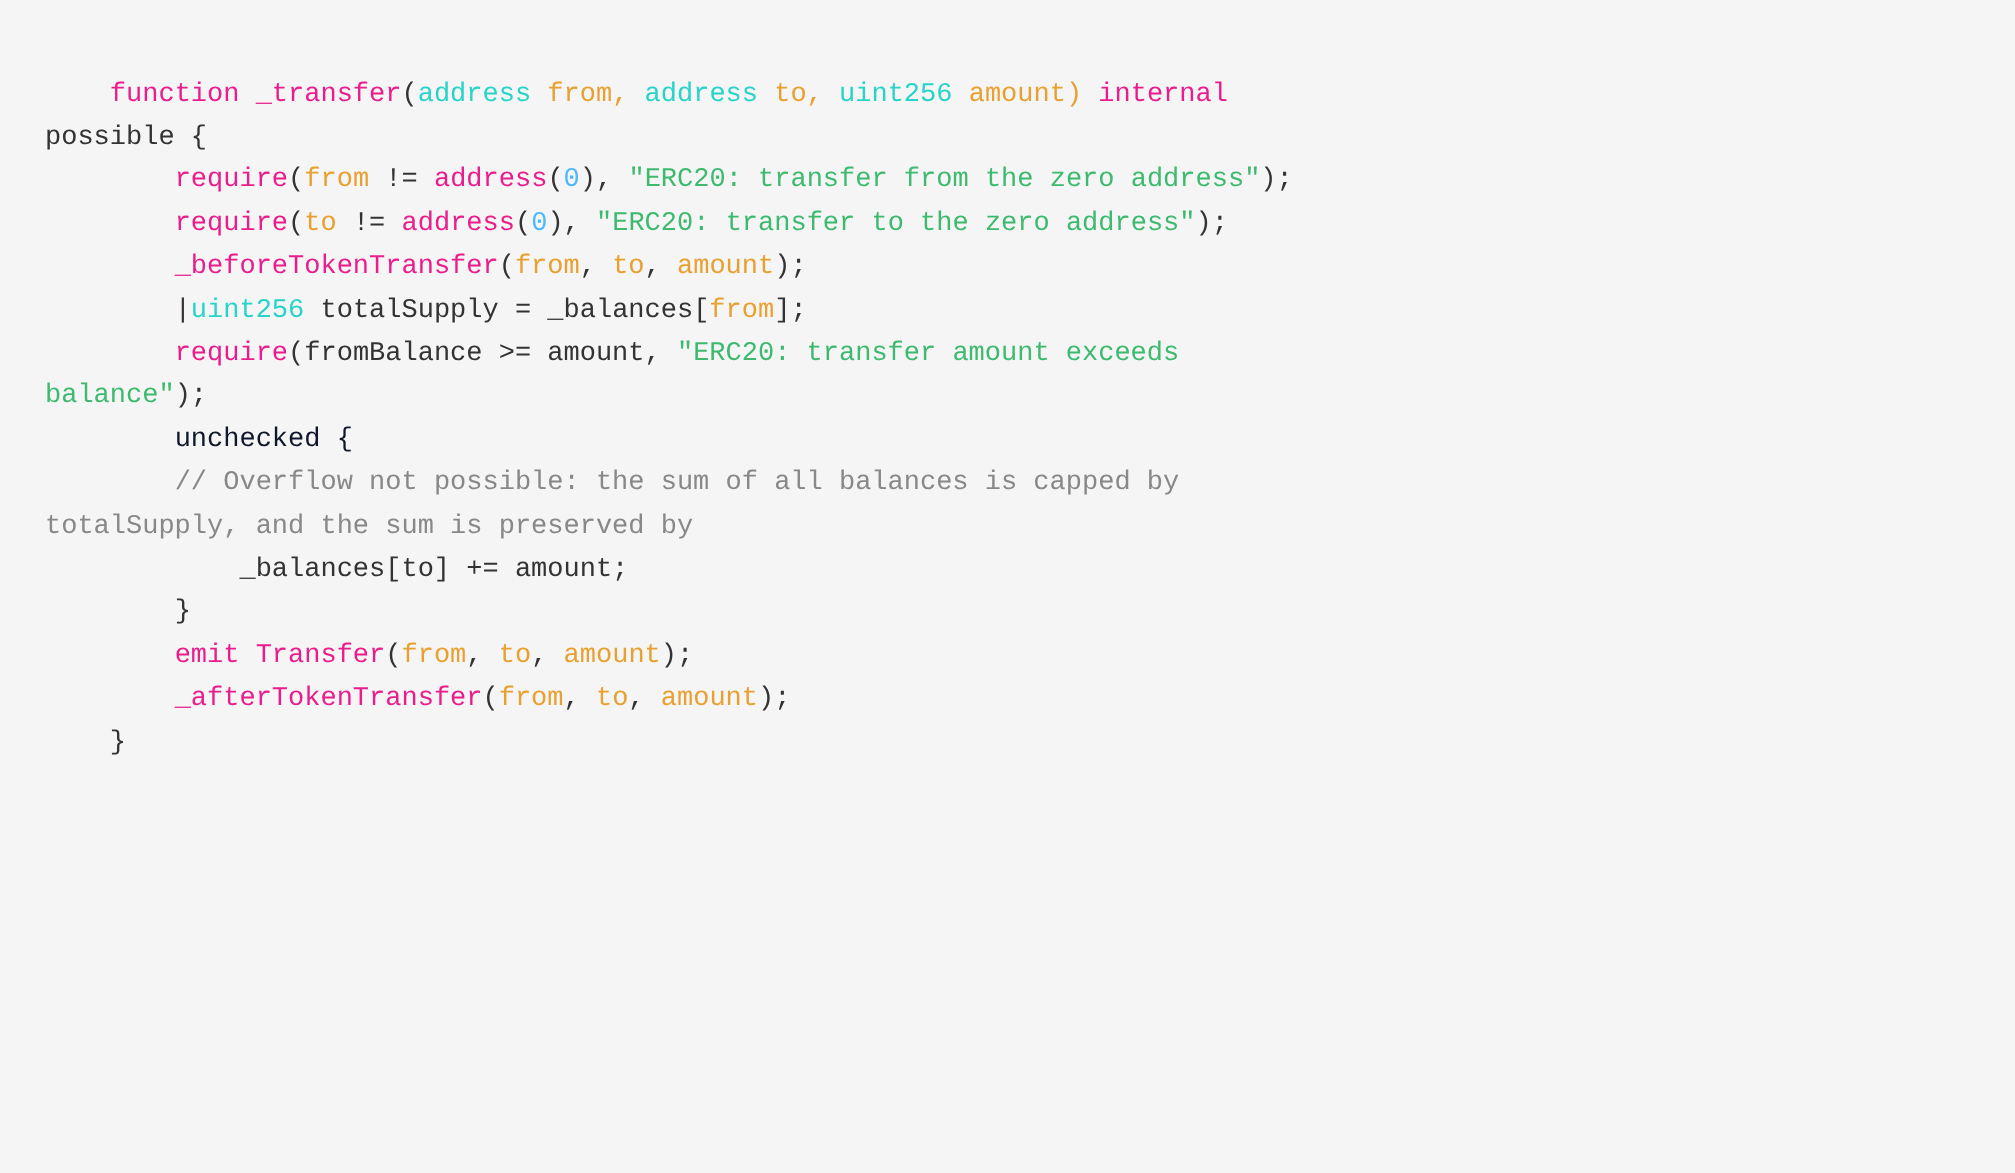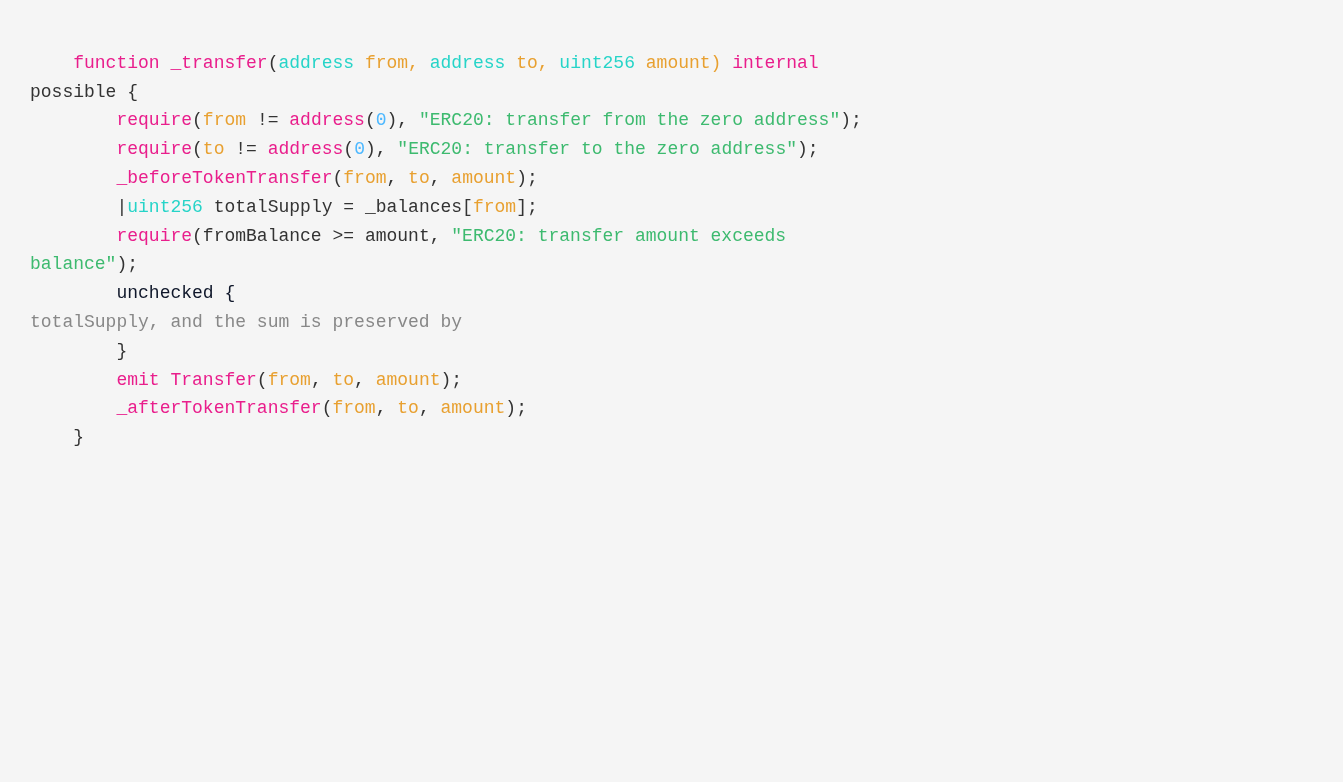--- a/index.html
+++ b/index.html
@@ -33,18 +33,20 @@
 <div class="code-block">
 <span class="line"><span>    </span><span style="color: rgb(233, 30, 140);">function </span><span style="color: rgb(233, 30, 140);">_transfer</span><span style="color: rgb(51, 51, 51);">(</span><span style="color: rgb(38, 212, 200);">address</span><span style="color: rgb(232, 160, 48);"> from, </span><span style="color: rgb(38, 212, 200);">address</span><span style="color: rgb(232, 160, 48);"> to, </span><span style="color: rgb(38, 212, 200);">uint256</span><span style="color: rgb(232, 160, 48);"> amount) </span><span style="color: rgb(233, 30, 140);">internal</span>
 </span><span class="line"><span style="color: rgb(51, 51, 51);">possible {</span>
 </span><span class="line"><span>        </span><span style="color: rgb(233, 30, 140);">require</span><span style="color: rgb(51, 51, 51);">(</span><span style="color: rgb(232, 160, 48);">from</span><span style="color: rgb(51, 51, 51);"> != </span><span style="color: rgb(233, 30, 140);">address</span><span style="color: rgb(51, 51, 51);">(</span><span style="color: rgb(77, 184, 255);">0</span><span style="color: rgb(51, 51, 51);">), </span><span style="color: rgb(61, 186, 111);">"ERC20: transfer from the zero address"</span><span style="color: rgb(51, 51, 51);">);</span>
 </span><span class="line"><span>        </span><span style="color: rgb(233, 30, 140);">require</span><span style="color: rgb(51, 51, 51);">(</span><span style="color: rgb(232, 160, 48);">to</span><span style="color: rgb(51, 51, 51);"> != </span><span style="color: rgb(233, 30, 140);">address</span><span style="color: rgb(51, 51, 51);">(</span><span style="color: rgb(77, 184, 255);">0</span><span style="color: rgb(51, 51, 51);">), </span><span style="color: rgb(61, 186, 111);">"ERC20: transfer to the zero address"</span><span style="color: rgb(51, 51, 51);">);</span>
 </span><span class="line"><span>        </span><span style="color: rgb(233, 30, 140);">_beforeTokenTransfer</span><span style="color: rgb(51, 51, 51);">(</span><span style="color: rgb(232, 160, 48);">from</span><span style="color: rgb(51, 51, 51);">, </span><span style="color: rgb(232, 160, 48);">to</span><span style="color: rgb(51, 51, 51);">, </span><span style="color: rgb(232, 160, 48);">amount</span><span style="color: rgb(51, 51, 51);">);</span>
 </span><span class="line"><span>        </span><span style="color: rgb(51, 51, 51);">|</span><span style="color: rgb(38, 212, 200);">uint256</span><span style="color: rgb(51, 51, 51);"> totalSupply = _balances[</span><span style="color: rgb(232, 160, 48);">from</span><span style="color: rgb(51, 51, 51);">];</span>
 </span><span class="line"><span>        </span><span style="color: rgb(233, 30, 140);">require</span><span style="color: rgb(51, 51, 51);">(fromBalance &gt;= amount, </span><span style="color: rgb(61, 186, 111);">"ERC20: transfer amount exceeds</span>
 </span><span class="line"><span style="color: rgb(61, 186, 111);">balance"</span><span style="color: rgb(51, 51, 51);">);</span>
 </span><span class="line"><span>        </span><span style="color: #0f172a;">unchecked {</span>
+</span><span class="line"><span>        </span><span style="color: rgb(136, 136, 136);">// Overflow not possible: the sum of all balances is capped by</span>
 </span><span class="line"><span style="color: rgb(136, 136, 136);">totalSupply, and the sum is preserved by</span>
+</span><span class="line"><span>            </span><span style="color: rgb(51, 51, 51);">_balances[to] += amount;</span>
 </span><span class="line"><span>        </span><span style="color: rgb(51, 51, 51);">}</span>
 </span><span class="line"><span>        </span><span style="color: rgb(233, 30, 140);">emit </span><span style="color: rgb(233, 30, 140);">Transfer</span><span style="color: rgb(51, 51, 51);">(</span><span style="color: rgb(232, 160, 48);">from</span><span style="color: rgb(51, 51, 51);">, </span><span style="color: rgb(232, 160, 48);">to</span><span style="color: rgb(51, 51, 51);">, </span><span style="color: rgb(232, 160, 48);">amount</span><span style="color: rgb(51, 51, 51);">);</span>
 </span><span class="line"><span>        </span><span style="color: rgb(233, 30, 140);">_afterTokenTransfer</span><span style="color: rgb(51, 51, 51);">(</span><span style="color: rgb(232, 160, 48);">from</span><span style="color: rgb(51, 51, 51);">, </span><span style="color: rgb(232, 160, 48);">to</span><span style="color: rgb(51, 51, 51);">, </span><span style="color: rgb(232, 160, 48);">amount</span><span style="color: rgb(51, 51, 51);">);</span>
 </span><span class="line"><span>    </span><span style="color: rgb(51, 51, 51);">}</span>
 </span></div>
 
 </body></html>

